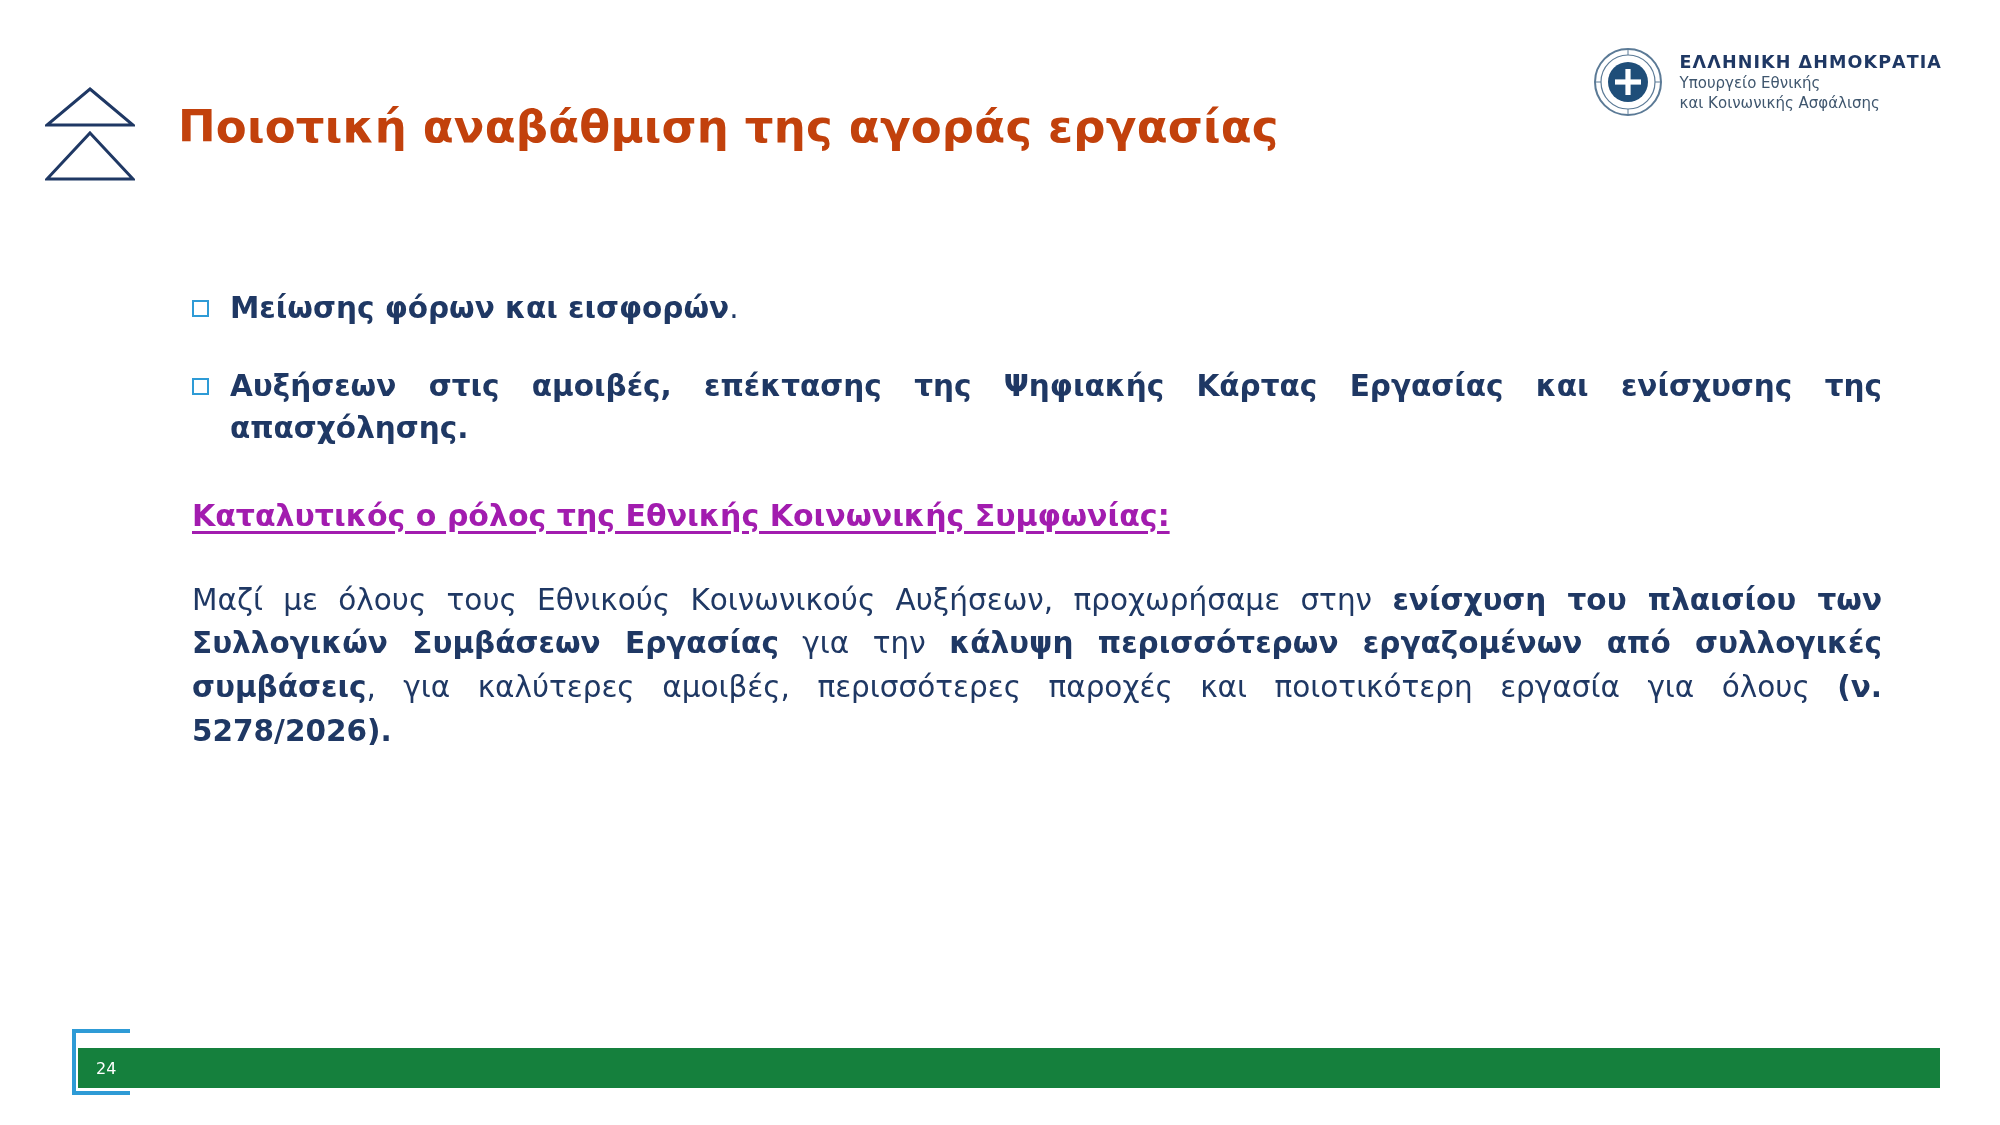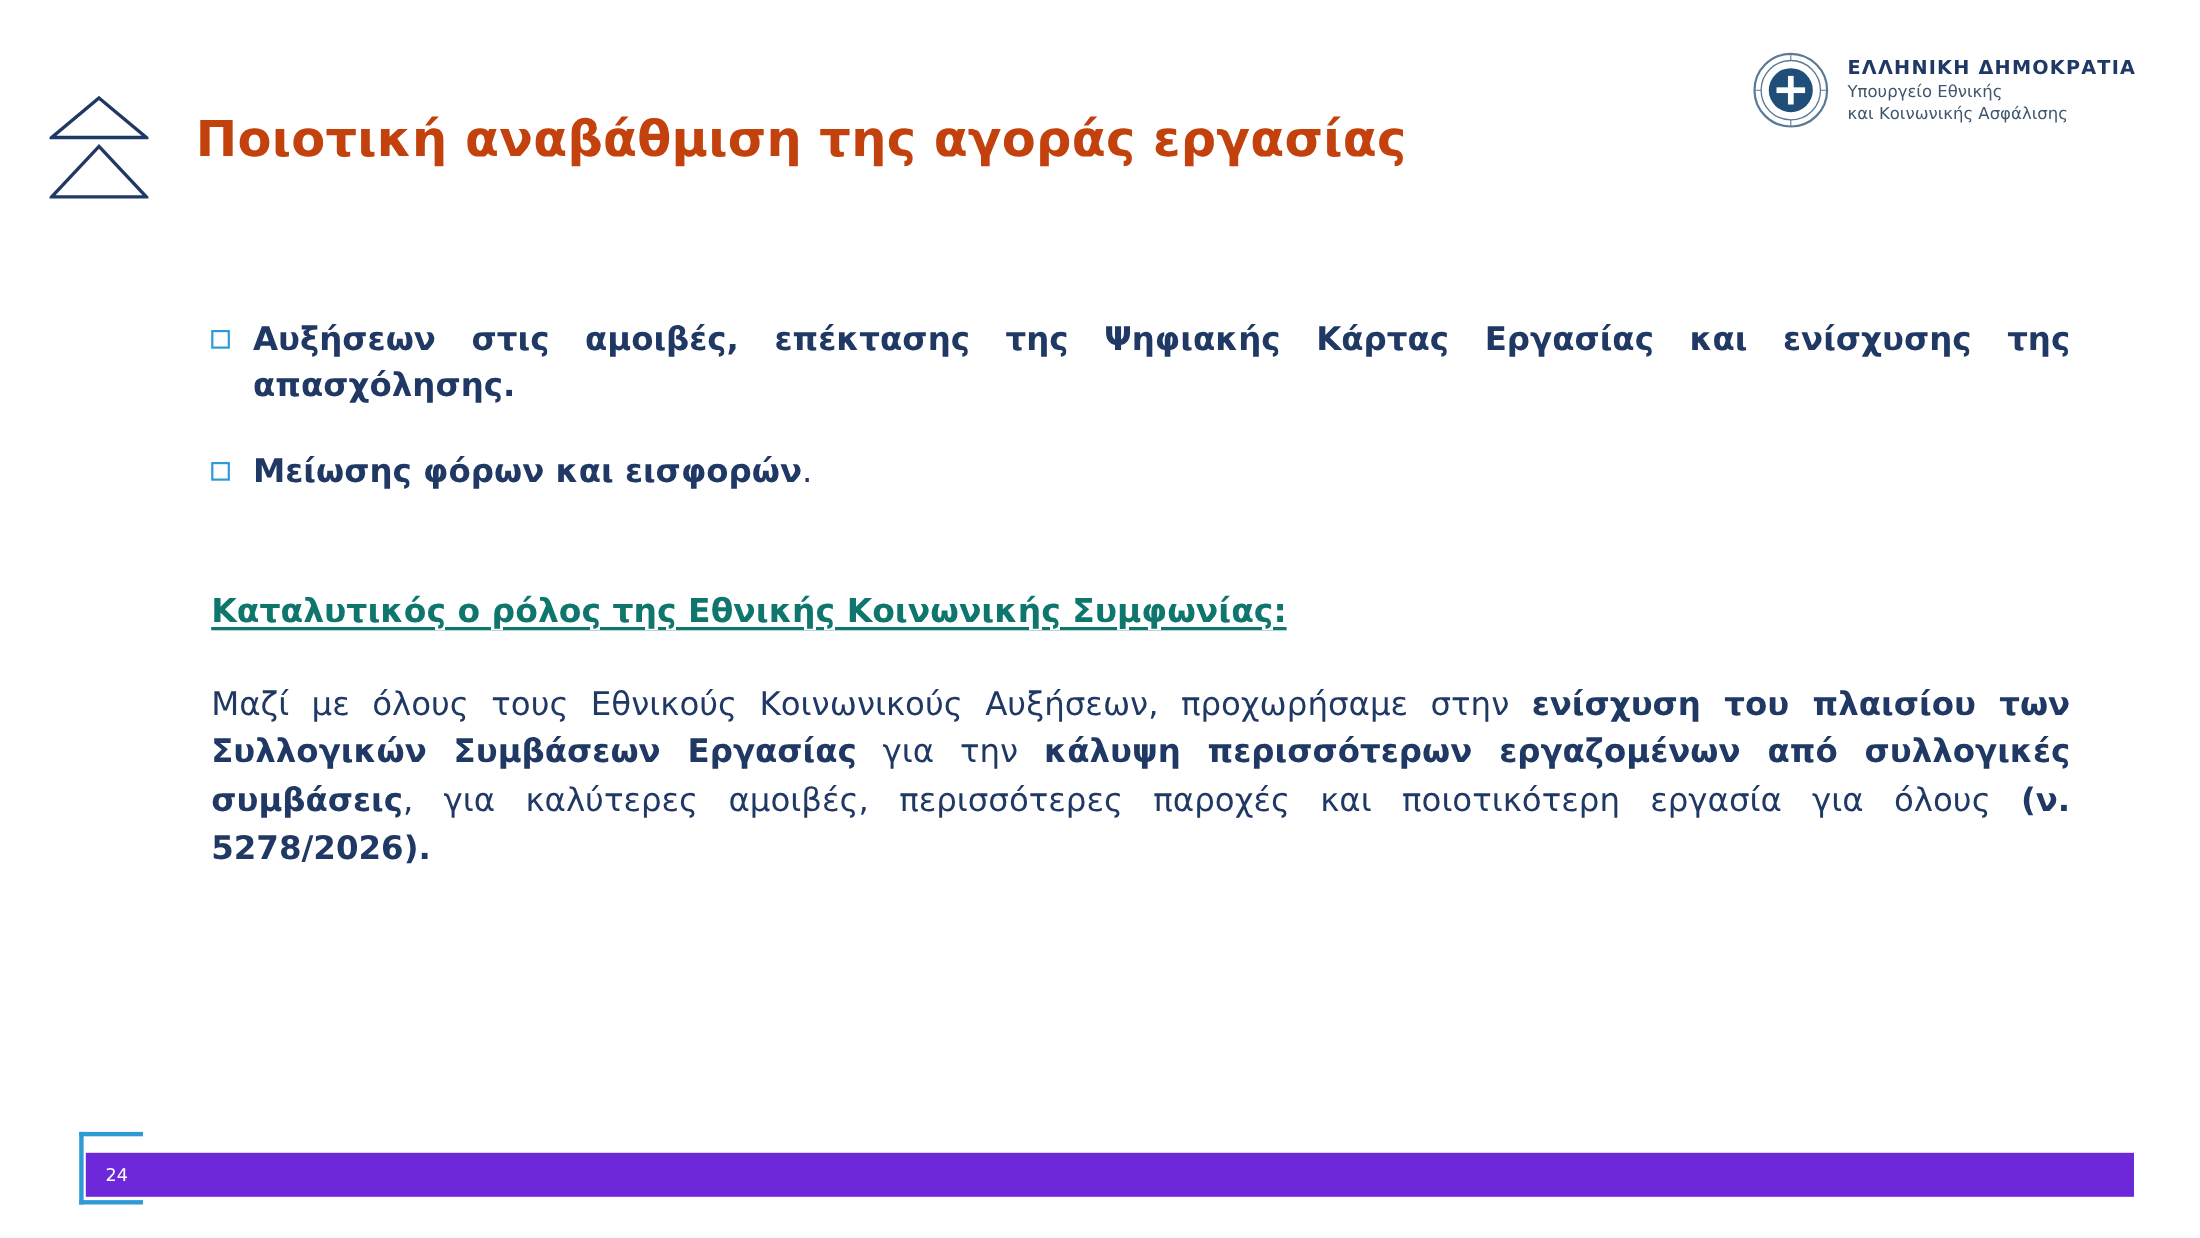--- a/index.html
+++ b/index.html
@@ -101,43 +101,43 @@
     font-weight: bold;
     color: #1F3864;
     text-align: justify;
     flex: 1;
   }
   .bullet-text .normal { font-weight: normal; }
 
   .headline-orange {
     font-size: 30px;
     font-weight: bold;
-    color: #0f766e;
+    color: #a21caf;
     text-decoration: underline;
     text-underline-offset: 5px;
-    margin-top: 88px;
+    margin-top: 48px;
     margin-bottom: 46px;
   }
 
   .justified {
     font-size: 29.5px;
     line-height: 1.48;
     color: #1F3864;
     text-align: justify;
   }
   .justified b { font-weight: bold; }
 
   
   .footer-bar {
     position: absolute;
     left: 78px;
     bottom: 37px;
     width: 1862px;
     height: 40px;
-    background: #6d28d9;
+    background: #15803d;
     display: flex;
     align-items: center;
     justify-content: space-between;
     box-sizing: border-box;
     padding: 0 22px 0 18px;
   }
   .footer-page {
     color: #ffffff;
     font-size: 16px;
   }
@@ -187,28 +187,28 @@
     <div class="ministry-l3">και Κοινωνικής Ασφάλισης</div>
   </div>
 </div>
 
 <div class="content">
 
 
   <div class="bullet-row">
     <span class="bullet-box"></span>
     <div class="bullet-text">
-      <span>Αυξήσεων στις αμοιβές, επέκτασης της Ψηφιακής Κάρτας Εργασίας και ενίσχυσης της απασχόλησης.</span><span class="normal"></span>
+      <span>Μείωσης φόρων και εισφορών</span><span class="normal">.</span>
     </div>
   </div>
 
   <div class="bullet-row">
     <span class="bullet-box"></span>
     <div class="bullet-text">
-      <span>Μείωσης φόρων και εισφορών</span><span class="normal">.</span>
+      <span>Αυξήσεων στις αμοιβές, επέκτασης της Ψηφιακής Κάρτας Εργασίας και ενίσχυσης της απασχόλησης.</span><span class="normal"></span>
     </div>
   </div>
 
   <div class="headline-orange">Καταλυτικός ο ρόλος της Εθνικής Κοινωνικής Συμφωνίας:</div>
 
   <div class="justified">
     <span>Μαζί με όλους τους Εθνικούς Κοινωνικούς Αυξήσεων, προχωρήσαμε στην </span><b>ενίσχυση του πλαισίου των Συλλογικών Συμβάσεων Εργασίας</b><span> για την </span><b>κάλυψη περισσότερων εργαζομένων από συλλογικές συμβάσεις</b><span>, για καλύτερες αμοιβές, περισσότερες παροχές και ποιοτικότερη εργασία για όλους </span><b>(ν. 5278/2026).</b>
   </div>
 </div>
 

